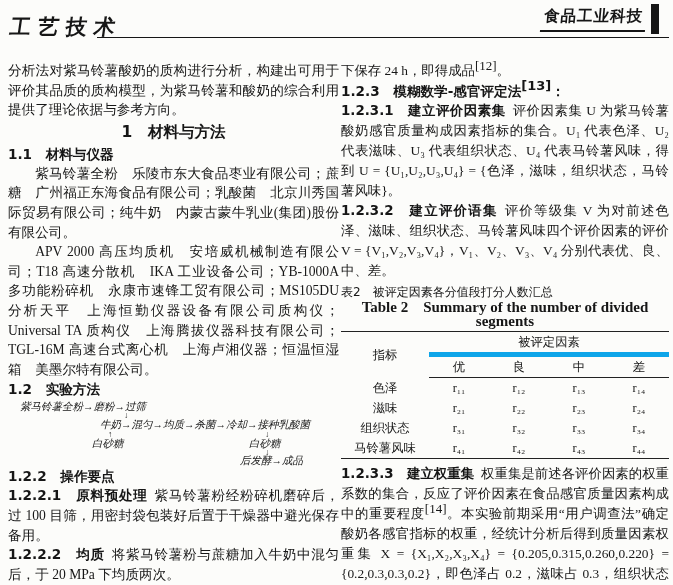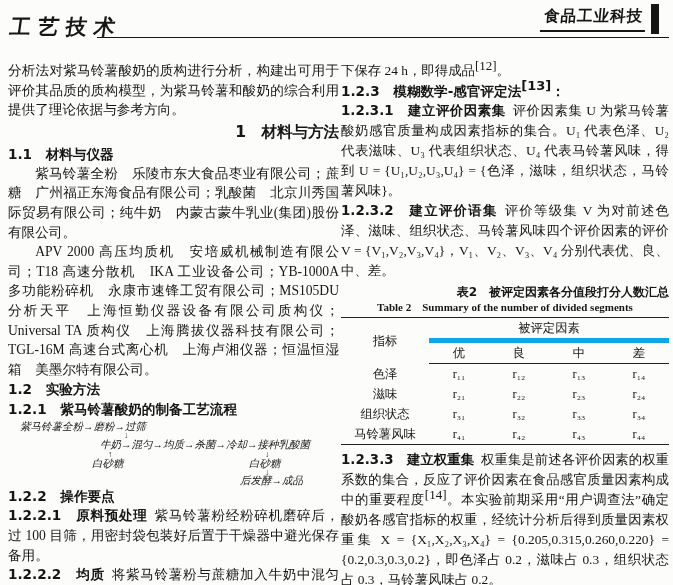--- a/index.html
+++ b/index.html
@@ -27,21 +27,21 @@
   .brand-bar { position:absolute; right:14px; top:4px; width:8px; height:30px; background:#161616; }
   .vol { position:absolute; left:420px; top:41px; font-style:italic; font-size:13.5px; letter-spacing:0.3px; }
   
   .col { position:absolute; top:61px; text-align:justify; }
   .col-l { left:8px;   width:331px; font-size:13.6px; line-height:19.6px; }
   .col-r { left:341px; width:328px; font-size:13.4px; line-height:20.0px; }
   p { margin:0; text-indent:0; }
   p.ind { text-indent:2em; }
   .h1 {
     font-family:"DejaVu Sans","Liberation Sans",sans-serif;
-    font-weight:bold; font-size:15.5px; line-height:22px; margin:1px 0 1px; text-align:right;
+    font-weight:bold; font-size:15.5px; line-height:22px; margin:1px 0 1px; text-align:center;
   }
   .h2 {
     font-family:"DejaVu Sans","Liberation Sans",sans-serif;
     font-weight:bold; font-size:13.6px; line-height:20px; margin:0; text-align:left;
   }
   b.runin {
     font-family:"DejaVu Sans","Liberation Sans",sans-serif;
     font-weight:bold; padding-right:7px;
   }
   sup.ref { font-size:13px; line-height:0; }
@@ -53,24 +53,24 @@
   .fa1 { left:116px; top:9px; }
   .f2  { left:92px;  top:18px; }
   .fa2 { left:100px; top:28px; }
   .fa3 { left:257px; top:28px; }
   .fs1 { left:84px;  top:37px; }
   .fs2 { left:241px; top:37px; }
   .fa4 { left:257px; top:46px; }
   .f3  { left:232px; top:54px; }
   
   .cap-zh {
-    text-align:right; font-family:"DejaVu Sans","Liberation Sans",sans-serif;
-    font-weight:bold; font-size:12px; line-height:15px; margin-top:4px;
+    text-align:left; font-family:"DejaVu Sans","Liberation Sans",sans-serif;
+    font-weight:normal; font-size:12px; line-height:15px; margin-top:4px;
   }
-  .cap-en { text-align:center; font-weight:bold; font-size:11px; line-height:14px; }
+  .cap-en { text-align:center; font-weight:bold; font-size:15px; line-height:14px; }
   table.tbl {
     width:100%; border-collapse:collapse; margin:3px 0 5px;
     font-size:12.3px; text-align:center;
     border-top:1.6px solid #222; border-bottom:1.6px solid #222;
   }
   table.tbl th, table.tbl td { font-weight:normal; padding:0; }
   th.corner { width:88px; vertical-align:middle; }
   th.group  { border-bottom:5px solid #0ea5e9; height:17px; }
   tr.grades th { border-bottom:1.6px solid #222; height:19px; }
   table.tbl tbody td { height:18px; }
@@ -90,21 +90,20 @@
   <div class="col col-l">
     <p>分析法对紫马铃薯酸奶的质构进行分析，构建出可用于评价其品质的质构模型，为紫马铃薯和酸奶的综合利用提供了理论依据与参考方向。</p>
 
     <div class="h1">1　材料与方法</div>
     <div class="h2">1.1　材料与仪器</div>
 
     <p class="ind">紫马铃薯全粉　乐陵市东大食品枣业有限公司；蔗糖　广州福正东海食品有限公司；乳酸菌　北京川秀国际贸易有限公司；纯牛奶　内蒙古蒙牛乳业(集团)股份有限公司。</p>
     <p class="ind">APV 2000 高压均质机　安培威机械制造有限公司；T18 高速分散机　IKA 工业设备公司；YB-1000A 多功能粉碎机　永康市速锋工贸有限公司；MS105DU 分析天平　上海恒勤仪器设备有限公司质构仪；Universal TA 质构仪　上海腾拔仪器科技有限公司；TGL-16M 高速台式离心机　上海卢湘仪器；恒温恒湿箱　美墨尔特有限公司。</p>
 
     <div class="h2">1.2　实验方法</div>
-    <div class="h2">1.2.1　紫马铃薯酸奶的制备工艺流程</div>
 
     <div class="flow">
       <span class="f1">紫马铃薯全粉→磨粉→过筛</span>
       <span class="fa fa1">↓</span>
       <span class="f2">牛奶→混匀→均质→杀菌→冷却→接种乳酸菌</span>
       <span class="fa fa2">↑</span>
       <span class="fa fa3">↓</span>
       <span class="fs1">白砂糖</span>
       <span class="fs2">白砂糖</span>
       <span class="fa fa4">↓</span>

